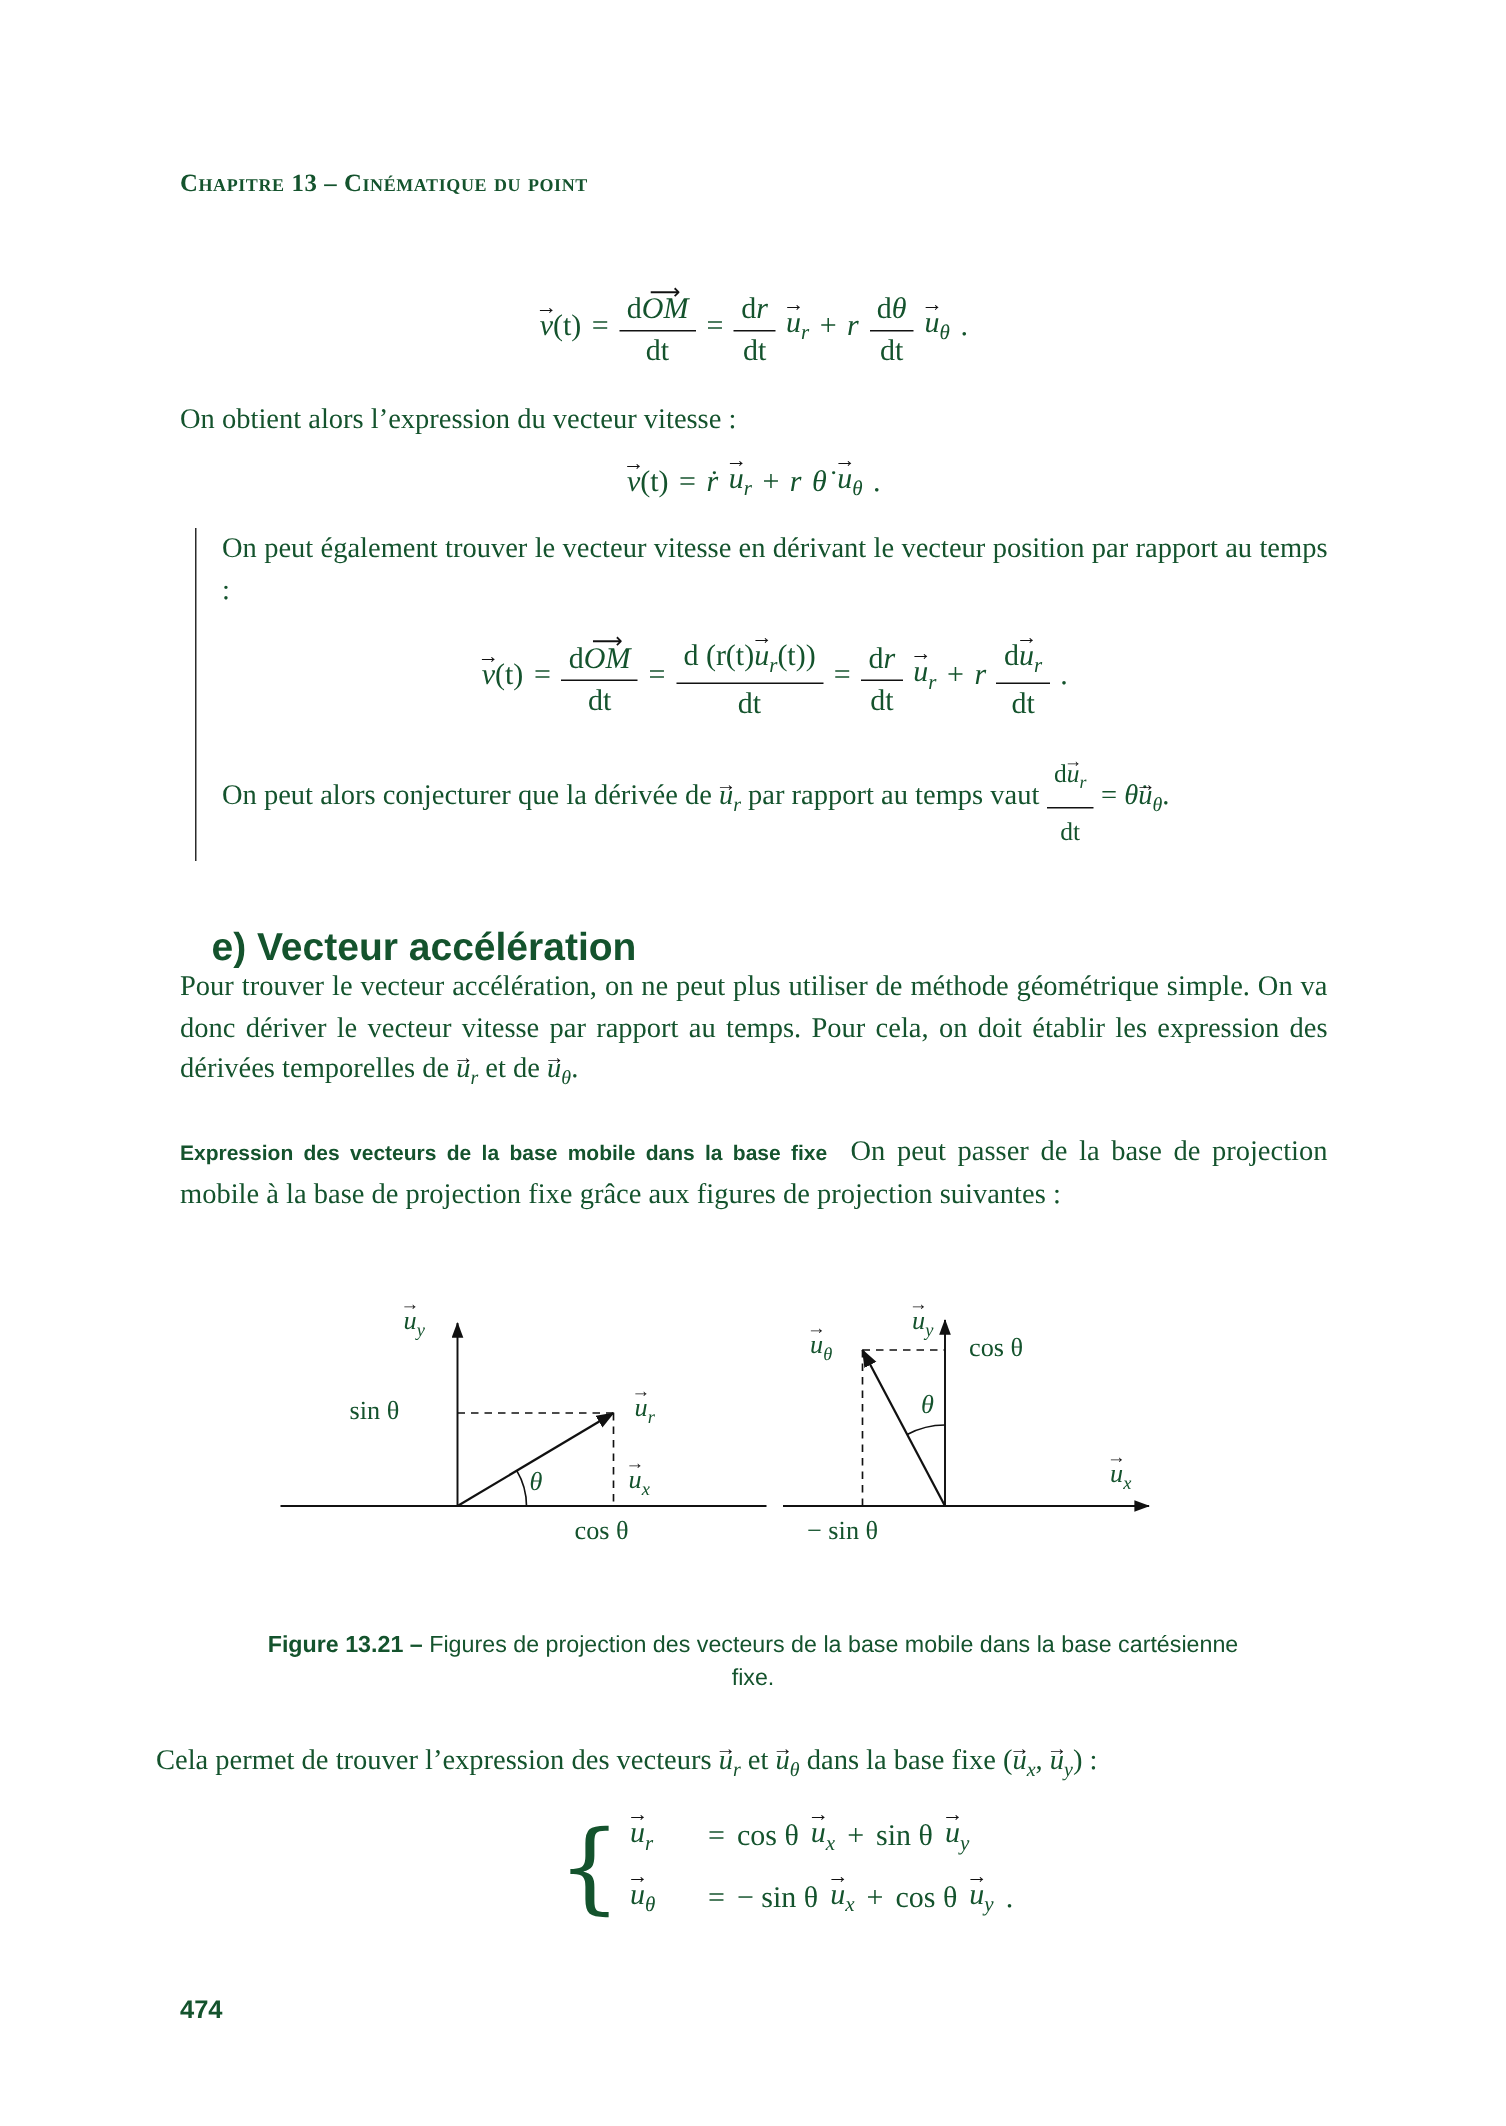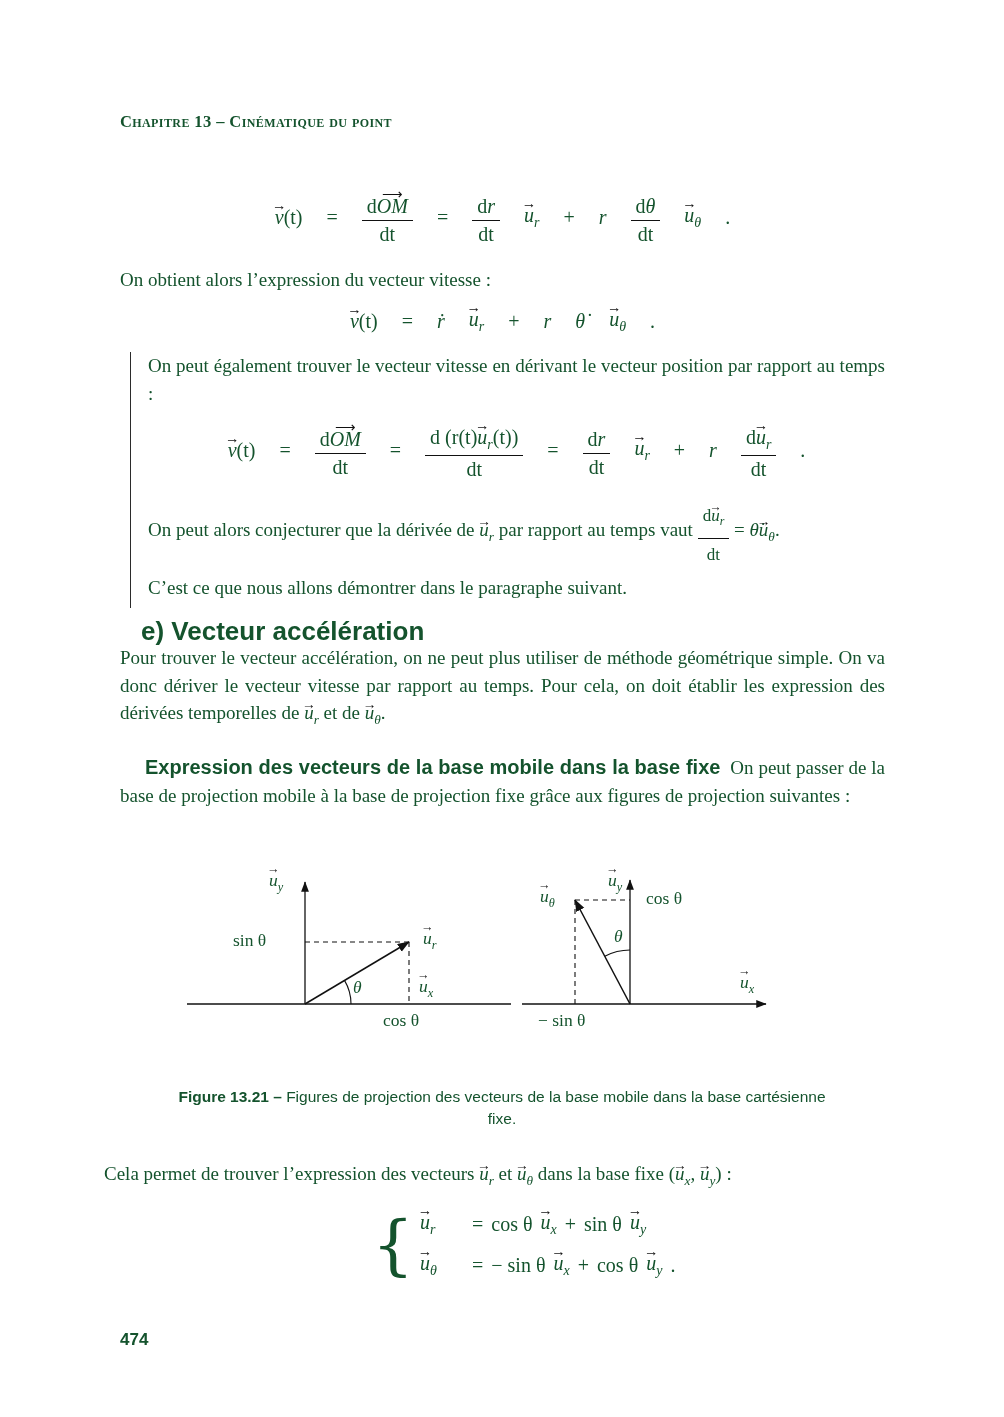--- a/index.html
+++ b/index.html
@@ -13,21 +13,21 @@
   .rm { font-style:normal; }
   .it { font-style:italic; }
 
   
   .ph-header {
     font-variant:small-caps; font-weight:bold; font-size:16.5px; letter-spacing:0.4px;
   }
 
   
   .eq {
-    display:flex; justify-content:center; align-items:center; gap:24px;
+    display:flex; justify-content:center; align-items:center; gap:7px;
     font-size:20px;
   }
   .frac { display:inline-flex; flex-direction:column; align-items:center; vertical-align:middle; }
   .frac .num { display:block; border-bottom:1.3px solid #111; padding:7px 5px 2px; text-align:center; white-space:nowrap; }
   .frac .den { display:block; padding:2px 5px 0; text-align:center; }
 
   
   .vec { position:relative; display:inline-block; font-style:italic; }
   .vec::before {
     content:"→"; position:absolute; top:-0.62em; left:50%; transform:translateX(-50%);
@@ -41,21 +41,21 @@
   .remark {
     border-left:1.6px solid #2b2b2b; padding-left:17px;
   }
   .remark-title { font-weight:bold; font-size:19.5px; margin-bottom:14px; }
   .remark p { margin-bottom:6px; }
   .remark .eq { margin:12px 0 14px; }
 
   .section-heading {
     font-family:"Liberation Sans", sans-serif; font-weight:bold; font-size:26px;margin-left:21px;
   }
-  .lead-bold { font-family:"Liberation Sans", sans-serif; font-weight:bold; font-size:20px;margin-left:25px; }
+  .lead-bold { font-family:"Liberation Sans", sans-serif; font-weight:bold; font-size:14px; }
 
   
   .diagram { position:absolute; }
   .diagram svg { position:absolute; left:0; top:0; }
   .dlabel { position:absolute; font-size:17.5px; white-space:nowrap; }
   .dlabel.up { font-style:normal; }
   .caption {
     font-family:"Liberation Sans", sans-serif; font-size:15.5px; line-height:22px;
     text-align:center;
   }
@@ -146,21 +146,20 @@
       <span>On peut alors conjecturer que la dérivée de</span>
       <span class="vecsub"><span class="vec"><span class="it">u</span></span><sub>r</sub></span>
       <span>par rapport au temps vaut</span>
       <span class="frac">
           <span class="num" style="font-size:17px;"><span class="rm">d</span><span class="vec"><span class="it">u</span></span><sub>r</sub></span>
           <span class="den rm" style="font-size:17px;">dt</span>
         </span>
       <span class="rm">=</span>
       <span class="it">θ̇</span><span class="vecsub"><span class="vec"><span class="it">u</span></span><sub>θ</sub></span><span>.</span>
     </p>
-    <p class="body-text">C’est ce que nous allons démontrer dans le paragraphe suivant.</p>
   </div>
 
   <div class="abs section-heading" style="left:120px; top:616px;">e) Vecteur accélération</div>
 
   <div class="abs body-text" style="left:120px; top:644px; width:765px;">
     <span>Pour trouver le vecteur accélération, on ne peut plus utiliser de méthode géométrique simple. On va donc dériver le vecteur vitesse par rapport au temps. Pour cela, on doit établir les expression des dérivées temporelles de</span>
     <span class="vecsub"><span class="vec"><span class="it">u</span></span><sub>r</sub></span>
     <span>et de</span>
     <span class="vecsub"><span class="vec"><span class="it">u</span></span><sub>θ</sub></span><span>.</span>
   </div>

